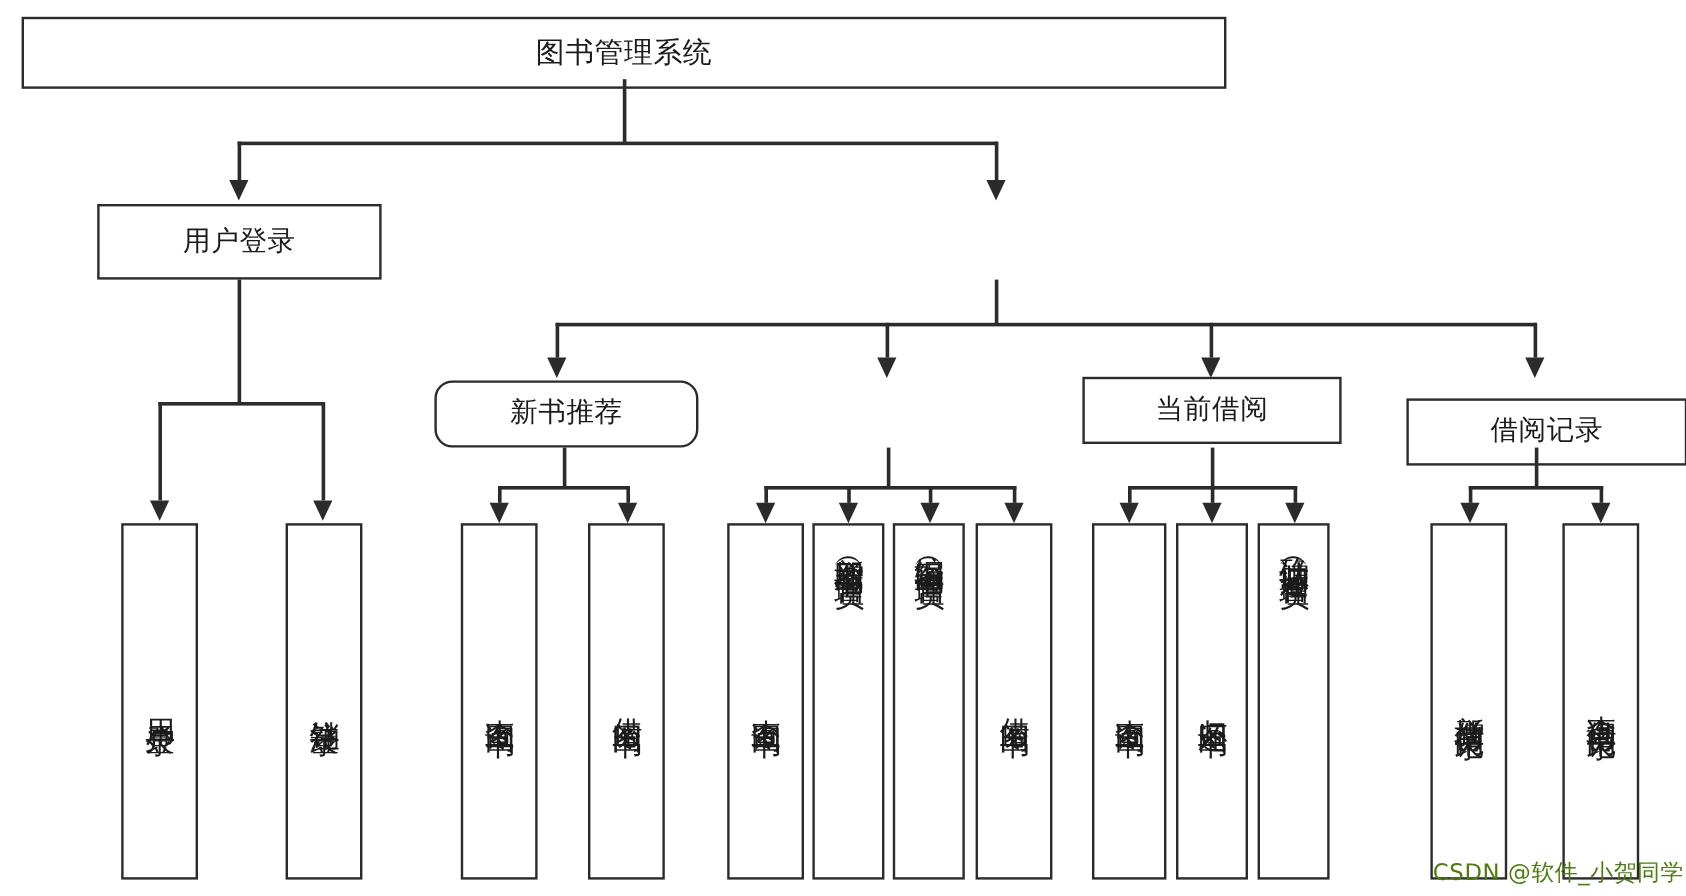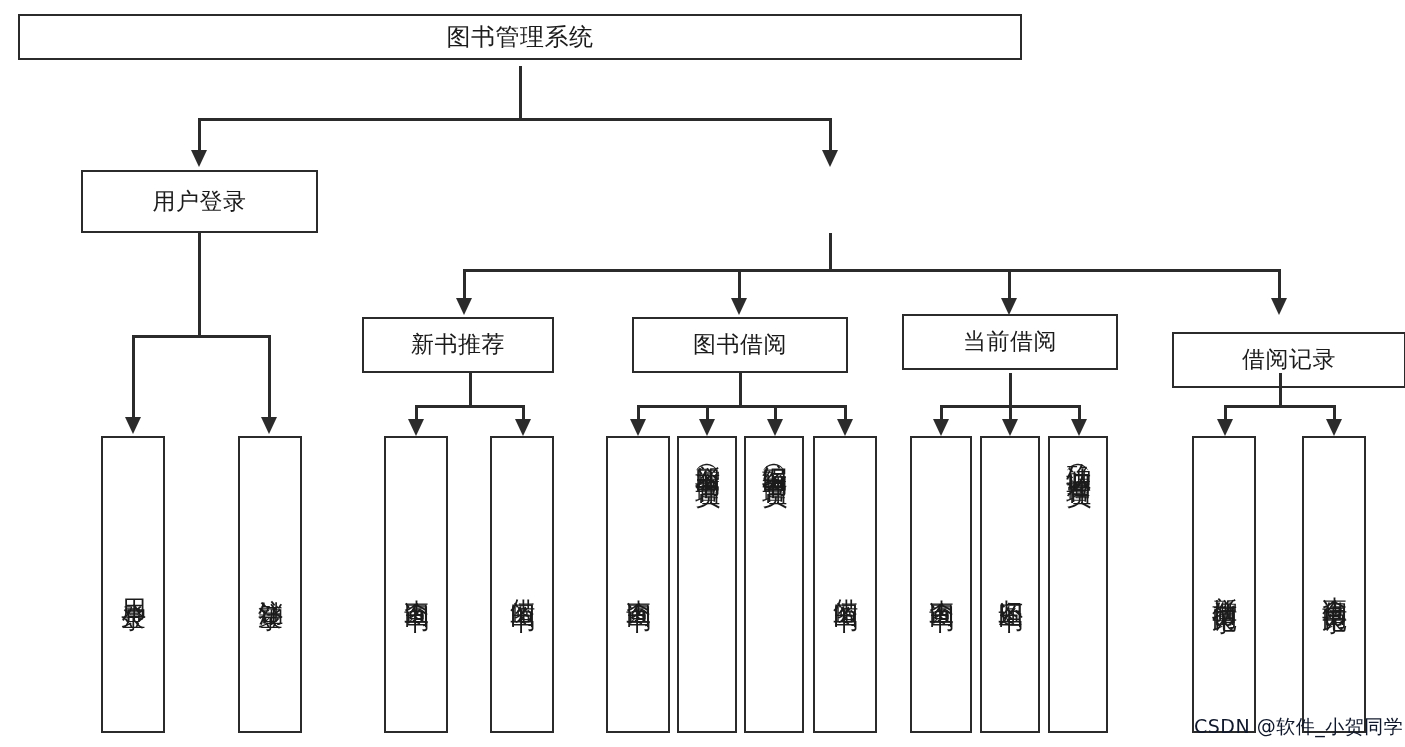--- a/index.html
+++ b/index.html
@@ -73,33 +73,33 @@
     position: absolute;
     width: 0;
     height: 0;
     border-left: 8px solid transparent;
     border-right: 8px solid transparent;
     border-top: 17px solid #2b2b2b;
   }
   
   #watermark {
     position: absolute;
-    color: #0f172a;
+    color: #4d7c0f;
     font-size: 19px;
     white-space: nowrap;
     letter-spacing: 0.5px;
     pointer-events: none;
   }
 </style>
 </head>
 <body>
 
 <div id="canvas">
 
-  <div class="node root horiz" style="left:18px; top:14px; width:1004px; height:46px;">
+  <div class="node root horiz" style="left:18px; top:14px; width:1004px; height:60px;">
     <span class="label">图书管理系统</span>
   </div>
 
   <div class="edge v" style="left:519px; top:66px; width:2.5px; height:54px;"></div>
 
   <div class="edge h" style="left:198px; top:118px; width:633px; height:2.5px;"></div>
 
   <div class="edge v" style="left:198px; top:118px; width:2.5px; height:32px;"></div>
   <div class="arrow" style="left:191px; top:150px;"></div>
   <div class="edge v" style="left:829px; top:118px; width:2.5px; height:32px;"></div>
@@ -120,25 +120,22 @@
   <div class="edge h" style="left:463px; top:269px; width:817px; height:2.5px;"></div>
   <div class="edge v" style="left:463px; top:269px; width:2.5px; height:29px;"></div>
   <div class="arrow" style="left:456px; top:298px;"></div>
   <div class="edge v" style="left:738px; top:269px; width:2.5px; height:29px;"></div>
   <div class="arrow" style="left:731px; top:298px;"></div>
   <div class="edge v" style="left:1008px; top:269px; width:2.5px; height:29px;"></div>
   <div class="arrow" style="left:1001px; top:298px;"></div>
   <div class="edge v" style="left:1278px; top:269px; width:2.5px; height:29px;"></div>
   <div class="arrow" style="left:1271px; top:298px;"></div>
 
-  <div class="node horiz" style="left:362px; top:317px; width:192px; height:56px;">
+  <div class="node horiz" style="left:362px; top:317px; width:220px; height:56px;border-radius:15px;">
     <span class="label">新书推荐</span>
-  </div>
-  <div class="node horiz" style="left:632px; top:317px; width:216px; height:56px;">
-    <span class="label">图书借阅</span>
   </div>
   <div class="node horiz" style="left:902px; top:314px; width:216px; height:56px;">
     <span class="label">当前借阅</span>
   </div>
   <div class="node horiz" style="left:1172px; top:332px; width:234px; height:56px;">
     <span class="label">借阅记录</span>
   </div>
 
   <div class="edge v" style="left:469px; top:373px; width:2.5px; height:34px;"></div>
   <div class="edge h" style="left:415px; top:405px; width:110px; height:2.5px;"></div>

